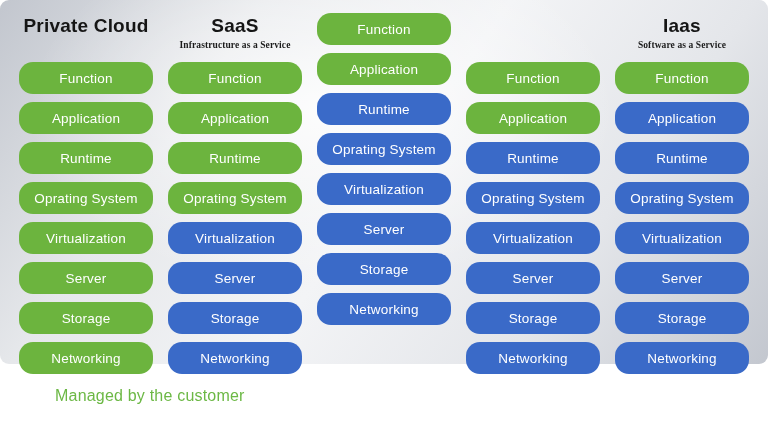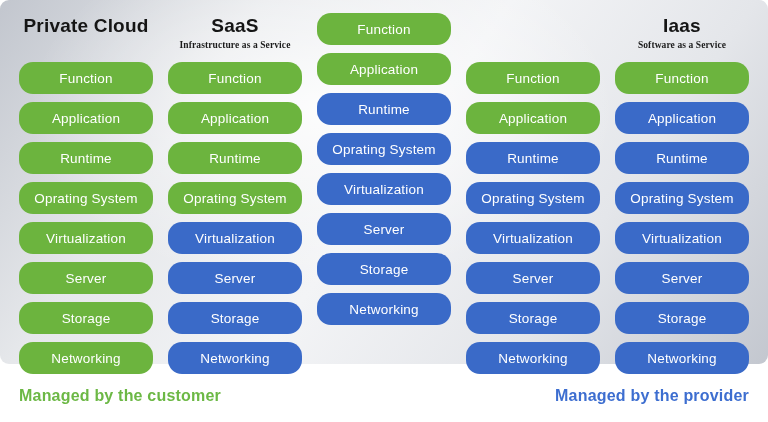--- a/index.html
+++ b/index.html
@@ -67,22 +67,23 @@
     white-space: nowrap;
   }
   .layer.customer { background: var(--customer-color); }
   .layer.provider { background: var(--provider-color); }
   .footer {
     display: flex;
     justify-content: space-between;
     align-items: center;
     margin-top: 5px;
     font-size: 16px;
-    font-weight: 700;
+    font-weight: 400;
     letter-spacing: 0.2px;
+    margin-left: 36px;
   }
   .footer-left  { color: var(--footer-customer-color); }
   .footer-right { color: var(--footer-provider-color); }
 </style>
 </head>
 <body>
 
 <div class="canvas">
   <div class="columns">
       <div class="column">
@@ -145,15 +146,14 @@
         <div class="layer provider">Runtime</div>
         <div class="layer provider">Oprating System</div>
         <div class="layer provider">Virtualization</div>
         <div class="layer provider">Server</div>
         <div class="layer provider">Storage</div>
         <div class="layer provider">Networking</div>
       </div>
     </div>
   <div class="footer">
     <span class="footer-left">Managed by the customer</span>
-    <span class="footer-right">Managed by the provider</span>
   </div>
 </div>
 
 </body></html>

